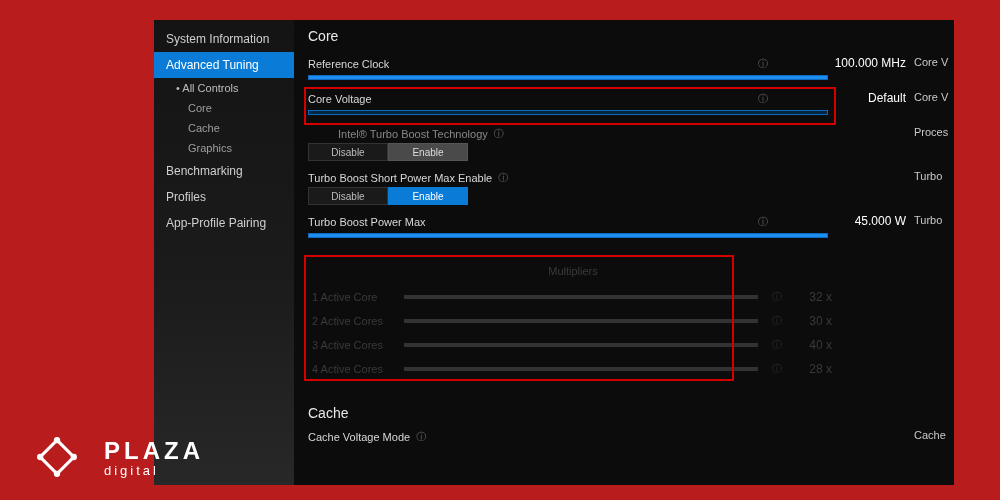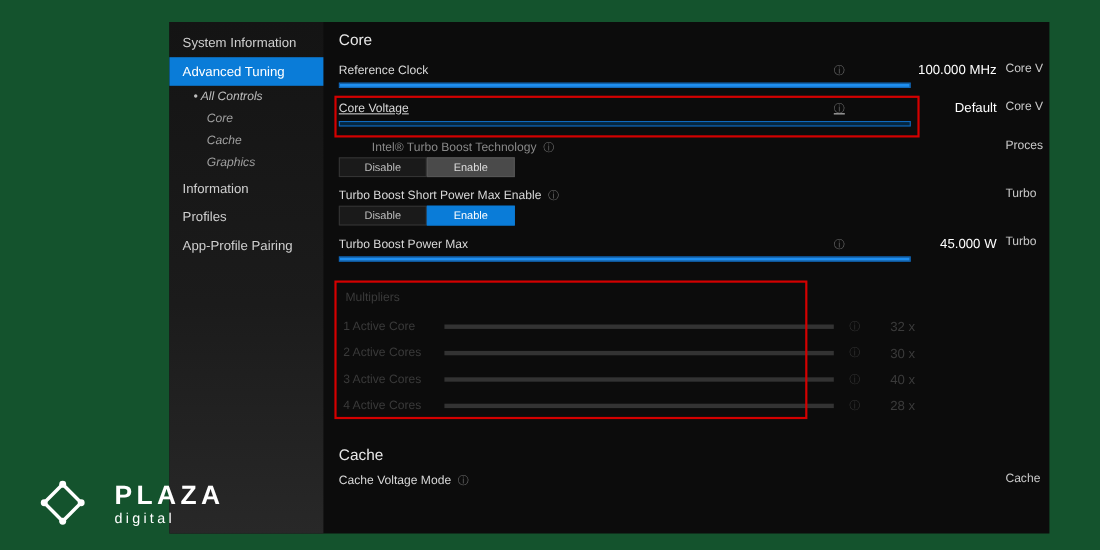--- a/index.html
+++ b/index.html
@@ -1,40 +1,40 @@
 <!DOCTYPE html>
 <html><head>
 <meta charset="utf-8">
 <style>
   * { box-sizing: border-box; margin: 0; padding: 0; }
   html, body { width: 1000px; height: 500px; background: #000; font-family: "Segoe UI", Arial, sans-serif; color: #c9c9c9; overflow: hidden; }
-  .stage { position: relative; width: 1000px; height: 500px; background: #14532d; }
+  .stage { position: relative; width: 1000px; height: 500px; background: #b91c1c; }
   .panel { position: absolute; left: 154px; top: 20px; width: 800px; height: 465px; background: #0c0c0c; display: flex; }
   .sidebar { width: 140px; background: linear-gradient(180deg,#141414 0%,#1b1b1b 55%,#282828 100%); padding-top: 6px; }
   .nav-item { font-size: 12px; color: #cfcfcf; padding: 6px 10px 6px 12px; cursor: pointer; white-space: nowrap; }
   .nav-item.selected { background: #0a7cd8; color: #fff; }
-  .nav-sub { font-size: 11px; padding: 4px 0 4px 22px; color: #bdbdbd; font-style: italic; }
+  .nav-sub { font-size: 11px; padding: 4px 0 4px 22px; color: #bdbdbd; }
   .nav-sub.bullet::before { content: "• "; }
   .nav-sub.leaf { padding-left: 34px; color: #9f9f9f; }
   .content { flex: 1; padding: 4px 0 0 14px; overflow: hidden; }
   .section-title { font-size: 14px; color: #e8e8e8; font-weight: 400; margin: 4px 0 10px 0; }
   .row { position: relative; padding: 3px 0 3px 0; width: 660px; }
   .row-head { display: flex; align-items: center; font-size: 11px; color: #d8d8d8; }
   .row-head .info { margin-left: 6px; color: #6b6b6b; font-size: 10px; }
   .row-val { position: absolute; right: 62px; top: 2px; font-size: 12px; color: #fff; text-align: right; }
   .slider { height: 5px; border: 1px solid #0f6abf; background: #05263f; margin: 4px 0 6px 0; width: 520px; border-radius: 0; }
   .slider .fill { height: 100%; background: #1e8ef0; }
   .rlabel { position: absolute; right: 0; top: 2px; font-size: 11px; color: #c9c9c9; width: 54px; white-space: nowrap; overflow: hidden; }
   .toggle { display: inline-flex; margin: 2px 0 4px 0; }
   .toggle .btn { width: 80px; height: 18px; font-size: 10px; display:flex; align-items:center; justify-content:center; border:1px solid #333; background:#1a1a1a; color:#bdbdbd; cursor:pointer; }
   .toggle .btn.sel { background:#0a7cd8; border-color:#0a7cd8; color:#fff; }
   .toggle.locked .btn.sel { background:#4a4a4a; border-color:#555; color:#ddd; }
   .redbox { position: absolute; border: 2px solid #d40000; pointer-events: none; }
   .multipliers { margin-top: 10px; padding: 6px 4px 10px 4px; width: 528px; }
-  .mult-hd { font-size: 11px; color: #3a3a3a; margin: 2px 0 8px 2px; }
+  .mult-hd { font-size: 11px; color: #3a3a3a; margin: 2px 0 8px 2px; text-align: center; }
   .mult-row { display:flex; align-items:center; height: 24px; }
   .mult-row .lbl { width: 92px; font-size: 11px; color: #3a3a3a; }
   .mult-row .bar { flex:1; height:4px; background:#333; margin-right:14px; }
   .mult-row .inf { color:#333; font-size:10px; margin-right:10px; }
   .mult-row .mval { width:40px; text-align:right; color:#3a3a3a; font-size:12px; }
   .cache-hd { font-size: 14px; color: #e8e8e8; margin-top: 14px; }
   .logo { position:absolute; left:36px; bottom:22px; display:flex; align-items:center; gap:26px; }
   .logo-txt { color:#fff; font-family: Arial, sans-serif; }
   .logo-txt .big { font-size: 24px; letter-spacing: 4px; font-weight: 700; }
   .logo-txt .small { font-size: 13px; letter-spacing: 3px; margin-top:-2px; }
@@ -45,41 +45,41 @@
 <div class="stage">
   <div class="panel">
 
     <div class="sidebar">
       <div class="nav-item">System Information</div>
       <div class="nav-item selected">Advanced Tuning</div>
       <div class="nav-sub bullet">All Controls</div>
       <div class="nav-sub leaf">Core</div>
       <div class="nav-sub leaf">Cache</div>
       <div class="nav-sub leaf">Graphics</div>
-      <div class="nav-item">Information</div>
+      <div class="nav-item">Benchmarking</div>
       <div class="nav-item">Profiles</div>
       <div class="nav-item">App-Profile Pairing</div>
     </div>
 
     <div class="content">
       <div class="section-title">Core</div>
 
       <div class="row">
         <div class="row-head">
           <span>Reference Clock</span>
           <span class="info" style="margin-left:auto; margin-right:200px;">ⓘ</span>
         </div>
         <div class="row-val">100.000 MHz</div>
         <div class="rlabel">Core V</div>
         <div class="slider">
             <div class="fill" style="width:100%"></div>
           </div>
       </div>
 
-      <div class="row" style="position:relative;text-decoration:underline;">
+      <div class="row" style="position:relative;">
         <div class="row-head">
           <span>Core Voltage</span>
           <span class="info" style="margin-left:auto; margin-right:200px;">ⓘ</span>
         </div>
         <div class="row-val">Default</div>
         <div class="rlabel">Core V</div>
         <div class="slider">
             <div class="fill" style="width:0%"></div>
           </div>
         <div class="redbox" style="left:-4px; top:-2px; width:532px; height:38px;"></div>

